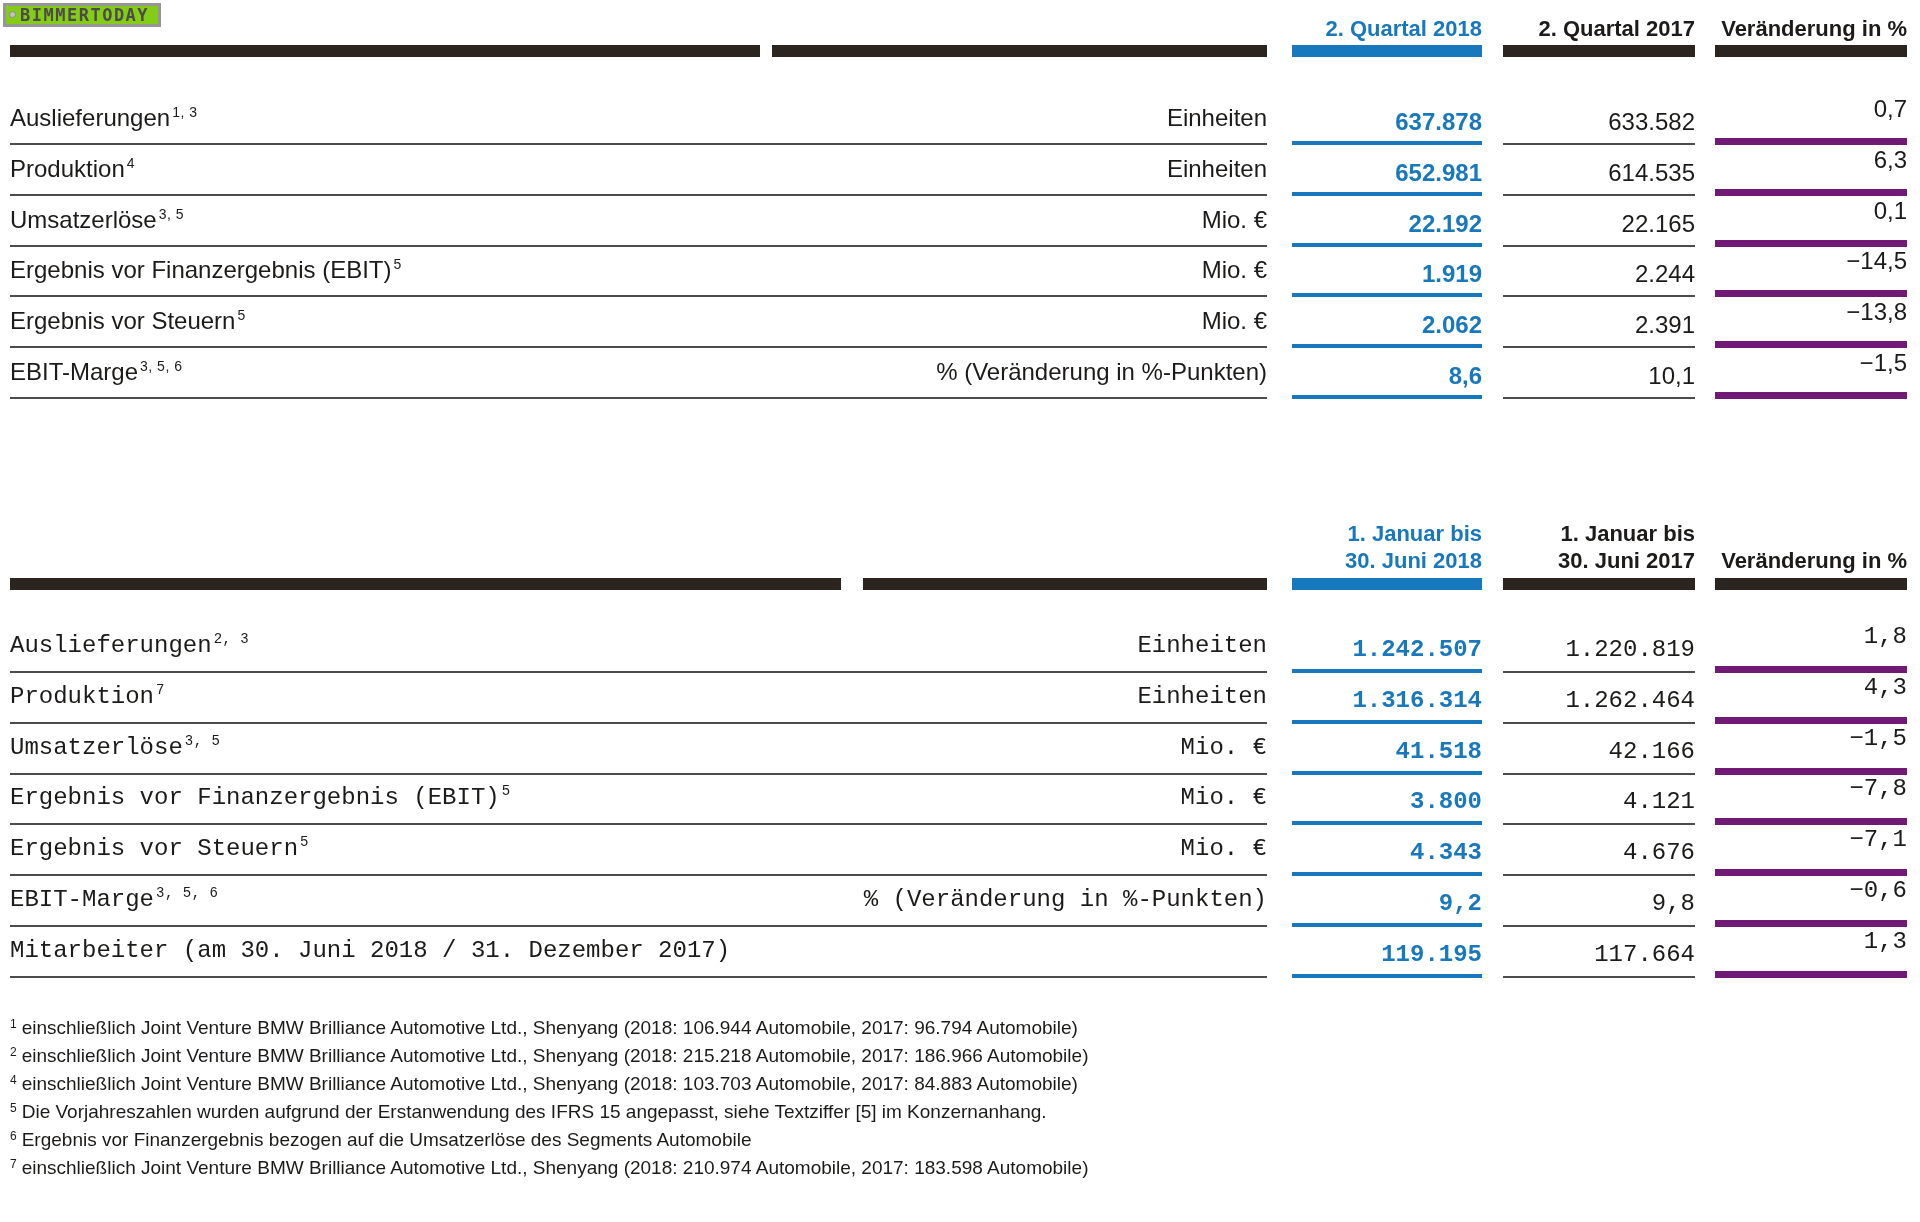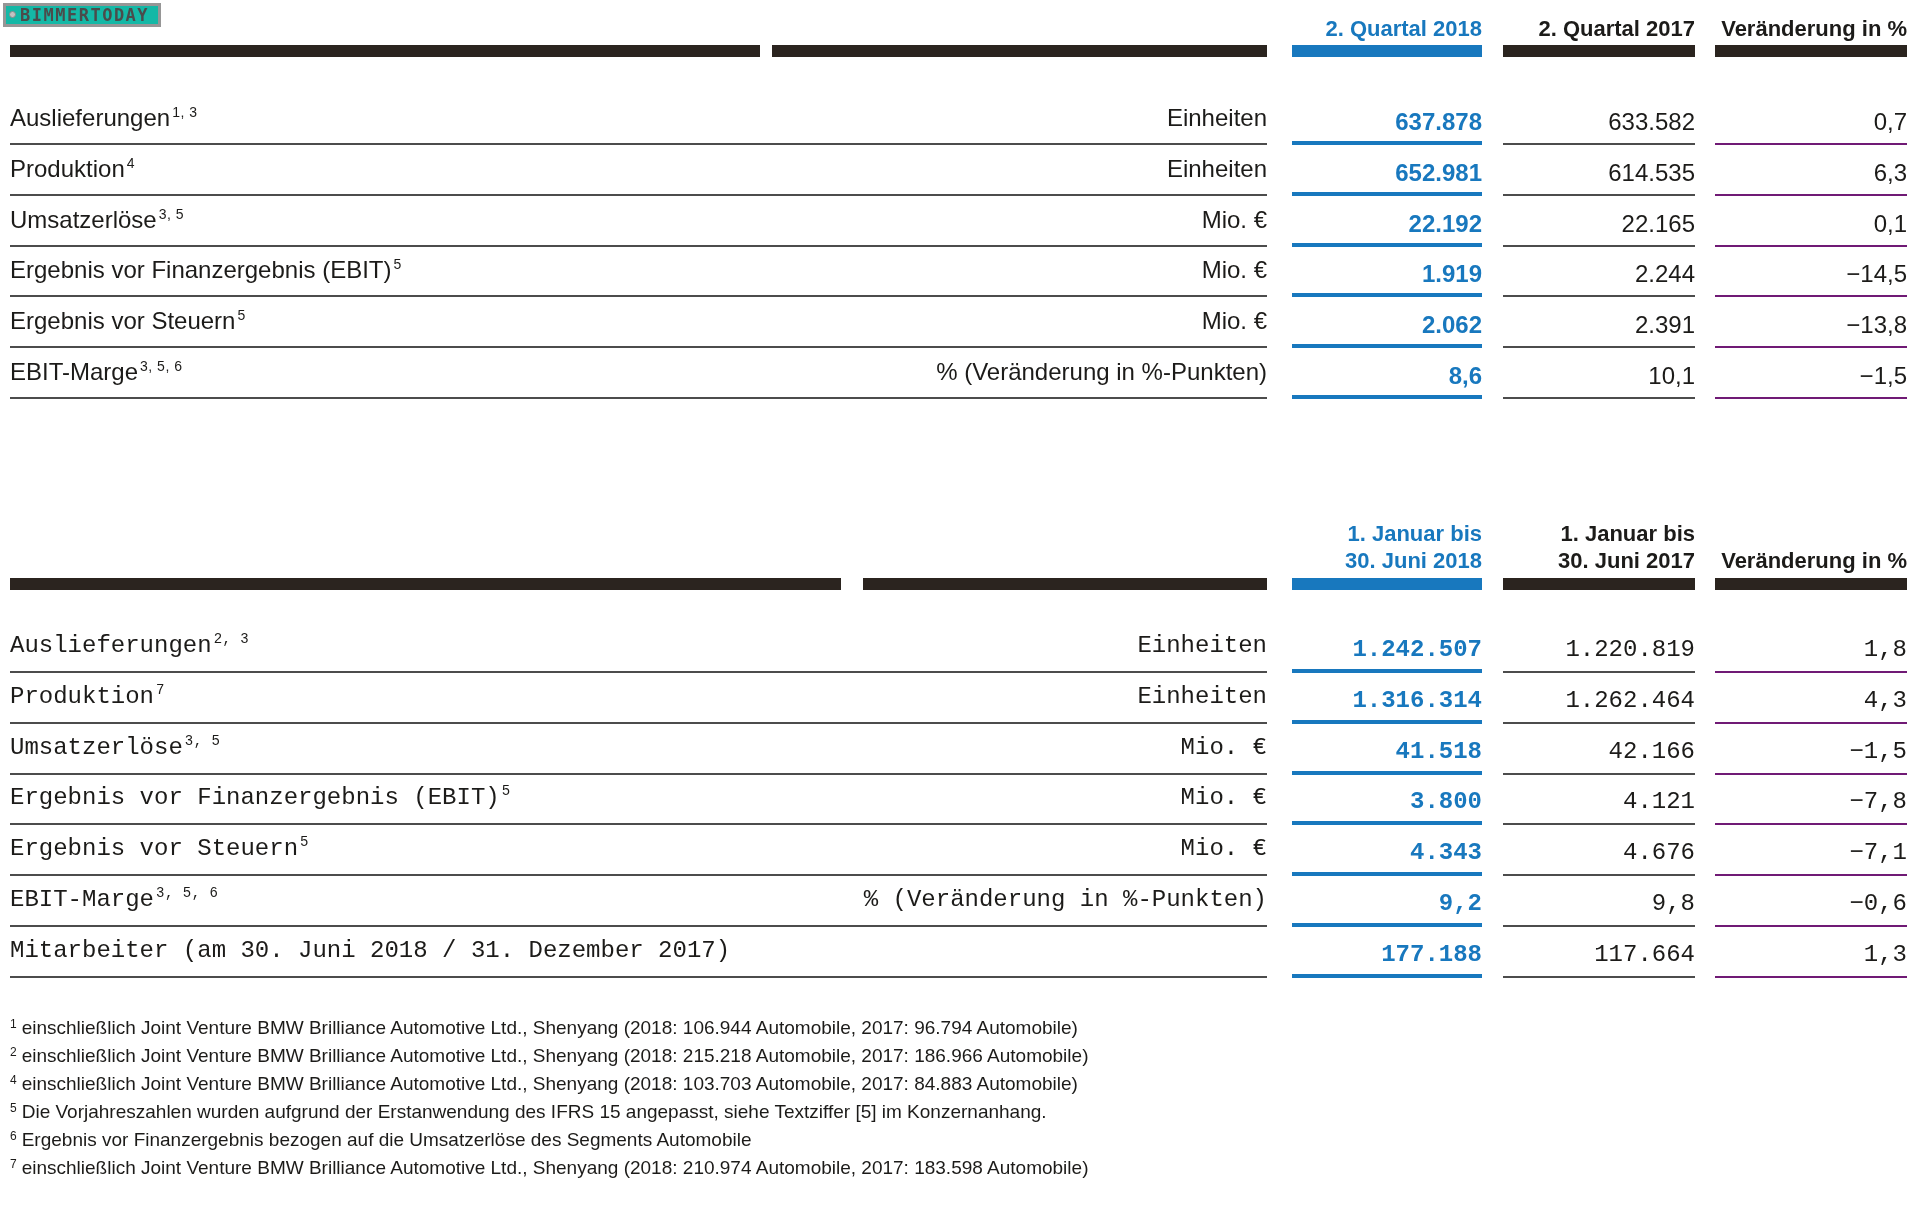--- a/index.html
+++ b/index.html
@@ -2,21 +2,21 @@
 <html lang="de"><head>
 <meta charset="utf-8">
 <style>
   html,body{margin:0;padding:0;}
   body{
     width:1920px;height:1222px;overflow:hidden;background:#ffffff;
     font-family:"Liberation Sans", sans-serif;color:#1c1b19;position:relative;
   }
   
   .logo{
-    position:absolute;left:3px;top:3px;height:24px;background:#14b8a6;
+    position:absolute;left:3px;top:3px;height:24px;background:#84cc16;
     border:3px solid #969696;display:flex;align-items:center;padding:0 9px 0 14px;
     box-sizing:border-box;
   }
   .logo .bolt{
     position:absolute;left:3px;top:50%;width:7px;height:7px;margin-top:-4px;
     border-radius:50%;border:1px solid #8a8a8a;background:#c2c2c2;box-sizing:border-box;
   }
   .logo .logo-text{
     font-family:"DejaVu Sans Mono", monospace;font-weight:bold;font-size:17px;
     color:#4b4b4b;letter-spacing:1.5px;white-space:nowrap;
@@ -35,21 +35,21 @@
   .row{display:flex;align-items:flex-end;height:50.85px;}
   .c-lu{
     width:1257px;box-sizing:border-box;border-bottom:2px solid #4c4c4c;
     display:flex;justify-content:space-between;align-items:flex-end;padding-bottom:12px;
   }
   .g1{width:25px;}.g2{width:21px;}.g3{width:20px;}
   .cell{box-sizing:border-box;text-align:right;white-space:nowrap;}
   .v2018{width:190px;border-bottom:4px solid #1878be;padding-bottom:6px;
          color:#1878be;font-weight:bold;}
   .v2017{width:192px;border-bottom:2px solid #4c4c4c;padding-bottom:8px;}
-  .vchg {width:192px;border-bottom:2px solid #701a75;padding-bottom:8px;}
+  .vchg {width:192px;border-bottom:7px solid #701a75;padding-bottom:16px;}
   .lab,.unit,.cell{font-size:24px;line-height:26px;}
   .lab{white-space:nowrap;}
   .unit{white-space:nowrap;text-align:right;}
   sup.fref{font-size:14px;line-height:0;vertical-align:9px;margin-left:2px;letter-spacing:0.5px;}
   
   .tbl1{top:0;}
   .tbl1 .hdr{height:57px;}
   .tbl1 .bar{top:45px;}
   .tbl1 .hlabel{bottom:15px;}
   .tbl1 .rows{padding-top:37px;}
@@ -273,21 +273,21 @@
       <div class="g3"></div>
         <div class="cell vchg">−0,6</div>
     </div>
 
     <div class="row">
       <div class="c-lu">
         <span class="lab"><span>Mitarbeiter (am 30. Juni 2018 / 31. Dezember 2017)</span><sup class="fref"></sup></span>
         <span class="unit"></span>
       </div>
       <div class="g1"></div>
-        <div class="cell v2018">177.188</div>
+        <div class="cell v2018">119.195</div>
       <div class="g2"></div>
         <div class="cell v2017">117.664</div>
       <div class="g3"></div>
         <div class="cell vchg">1,3</div>
     </div>
 
   </div>
 </div>
 
 <div class="foots">

